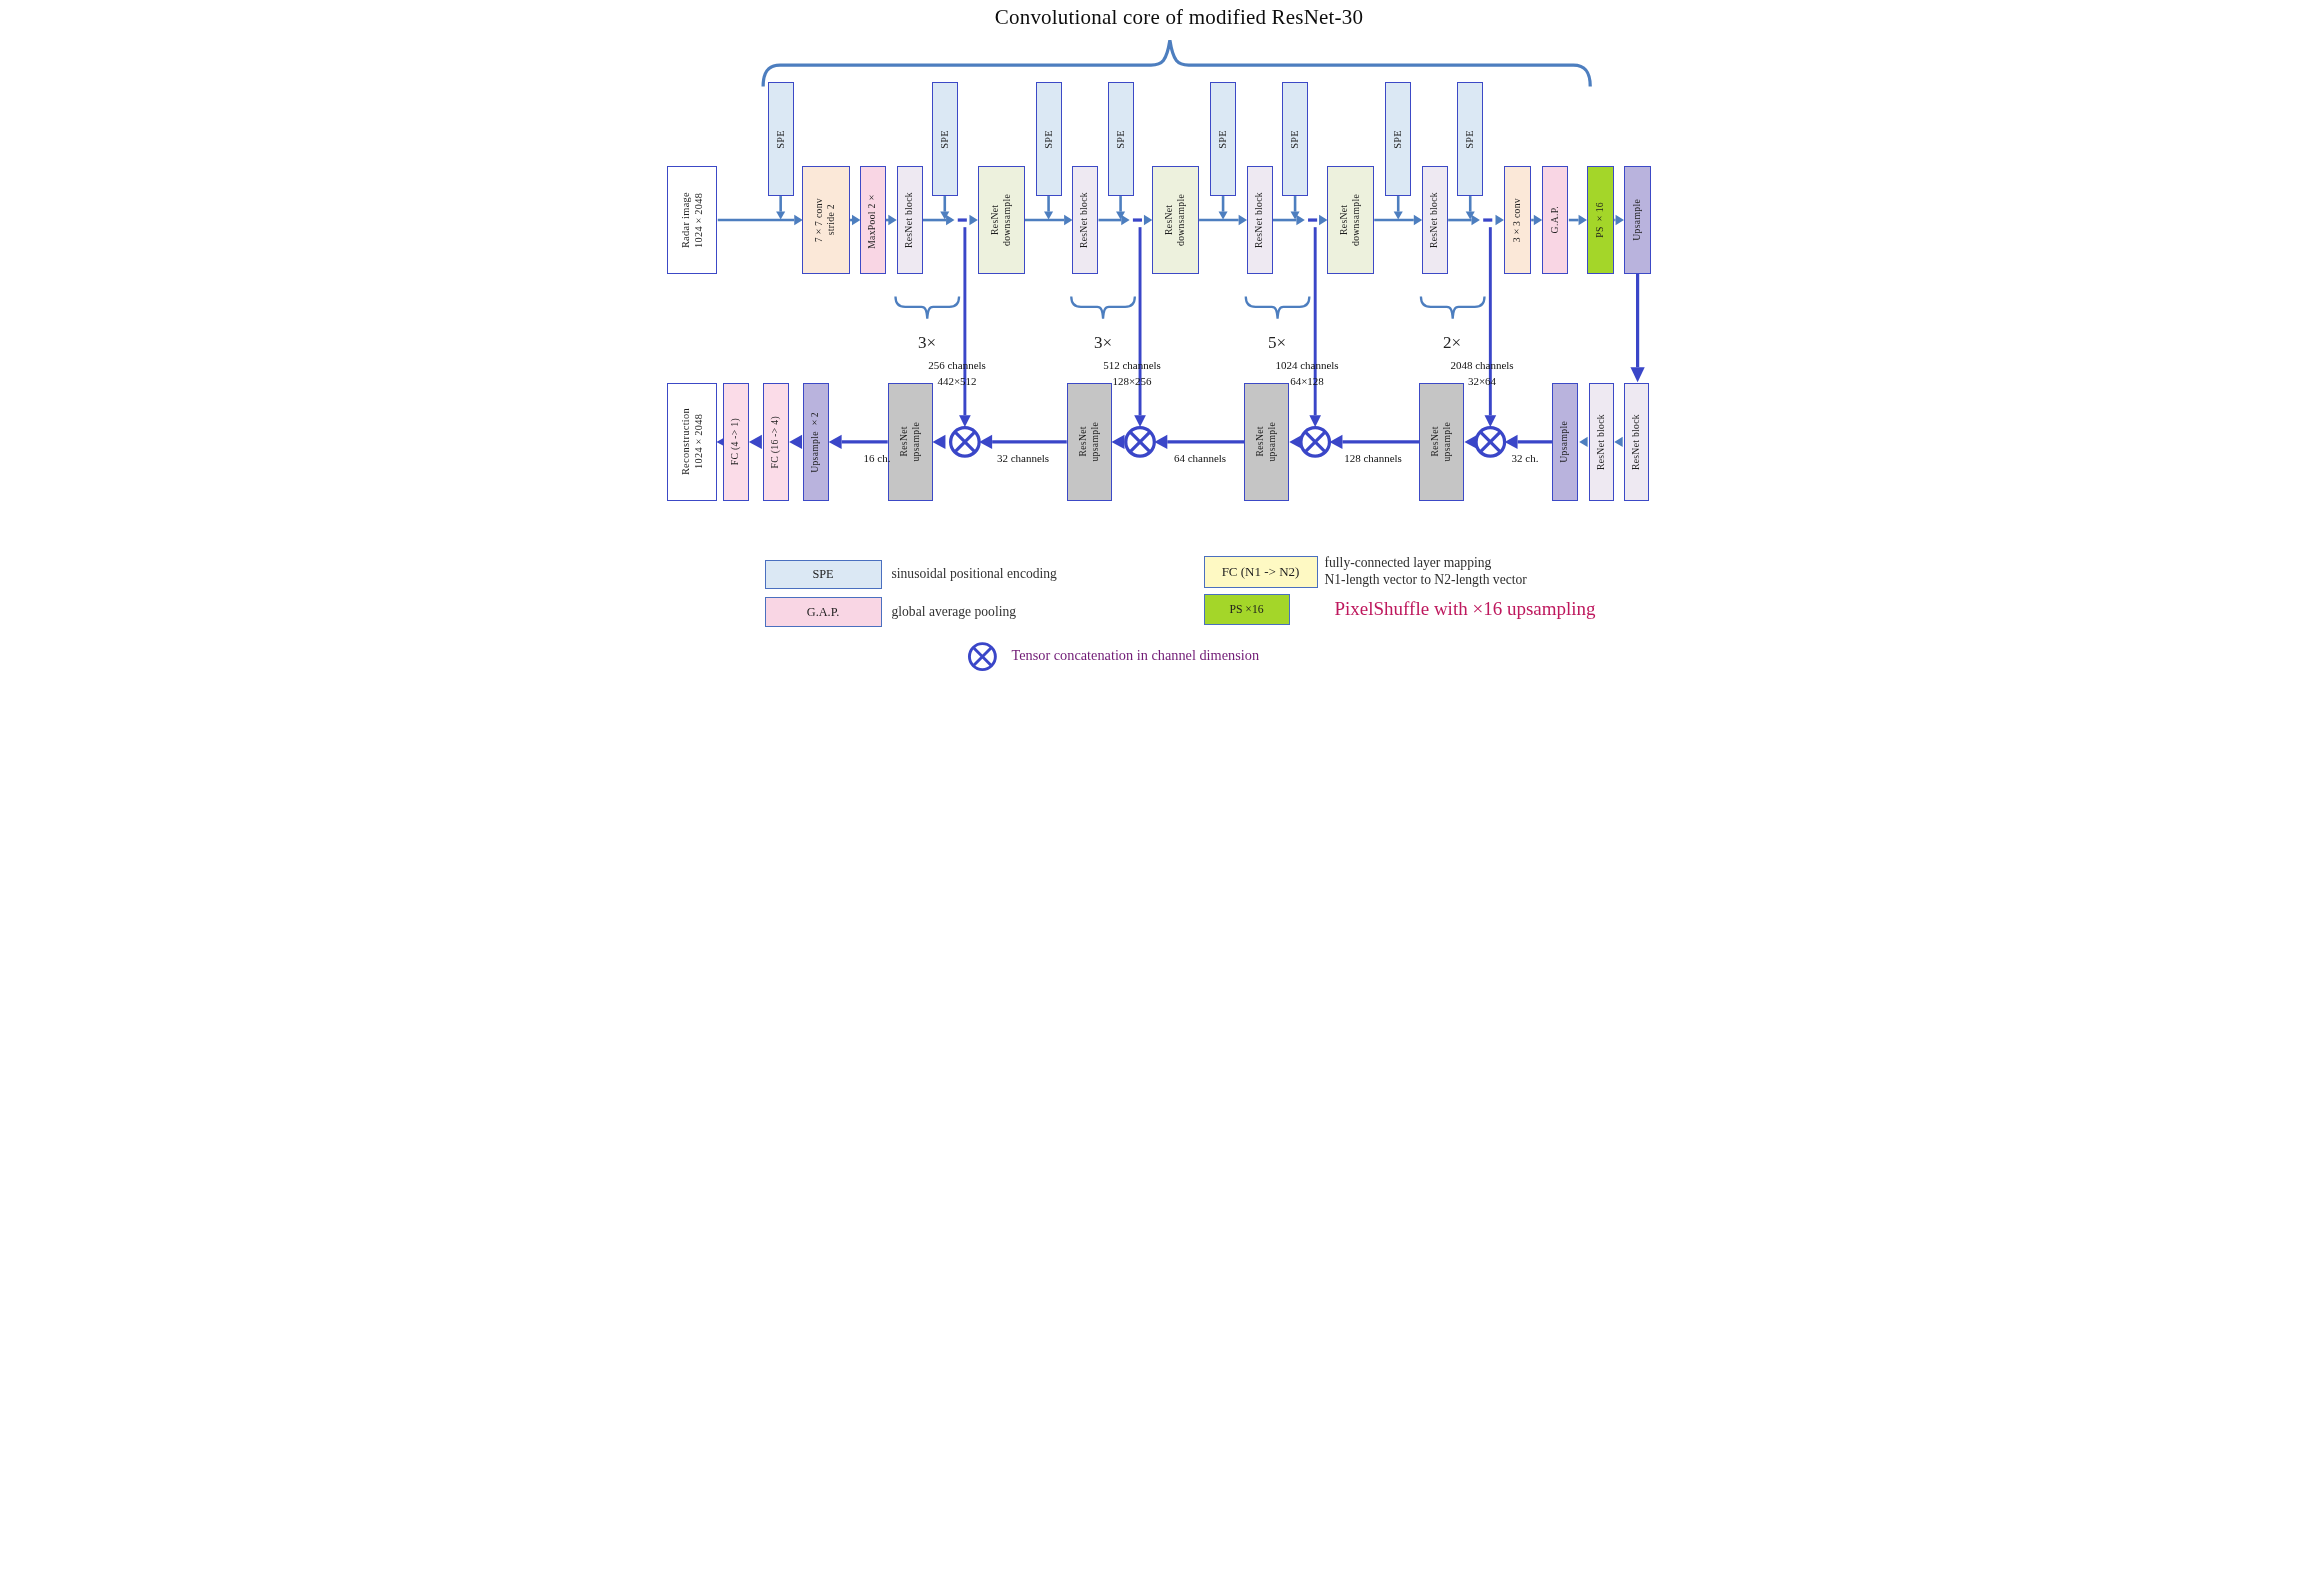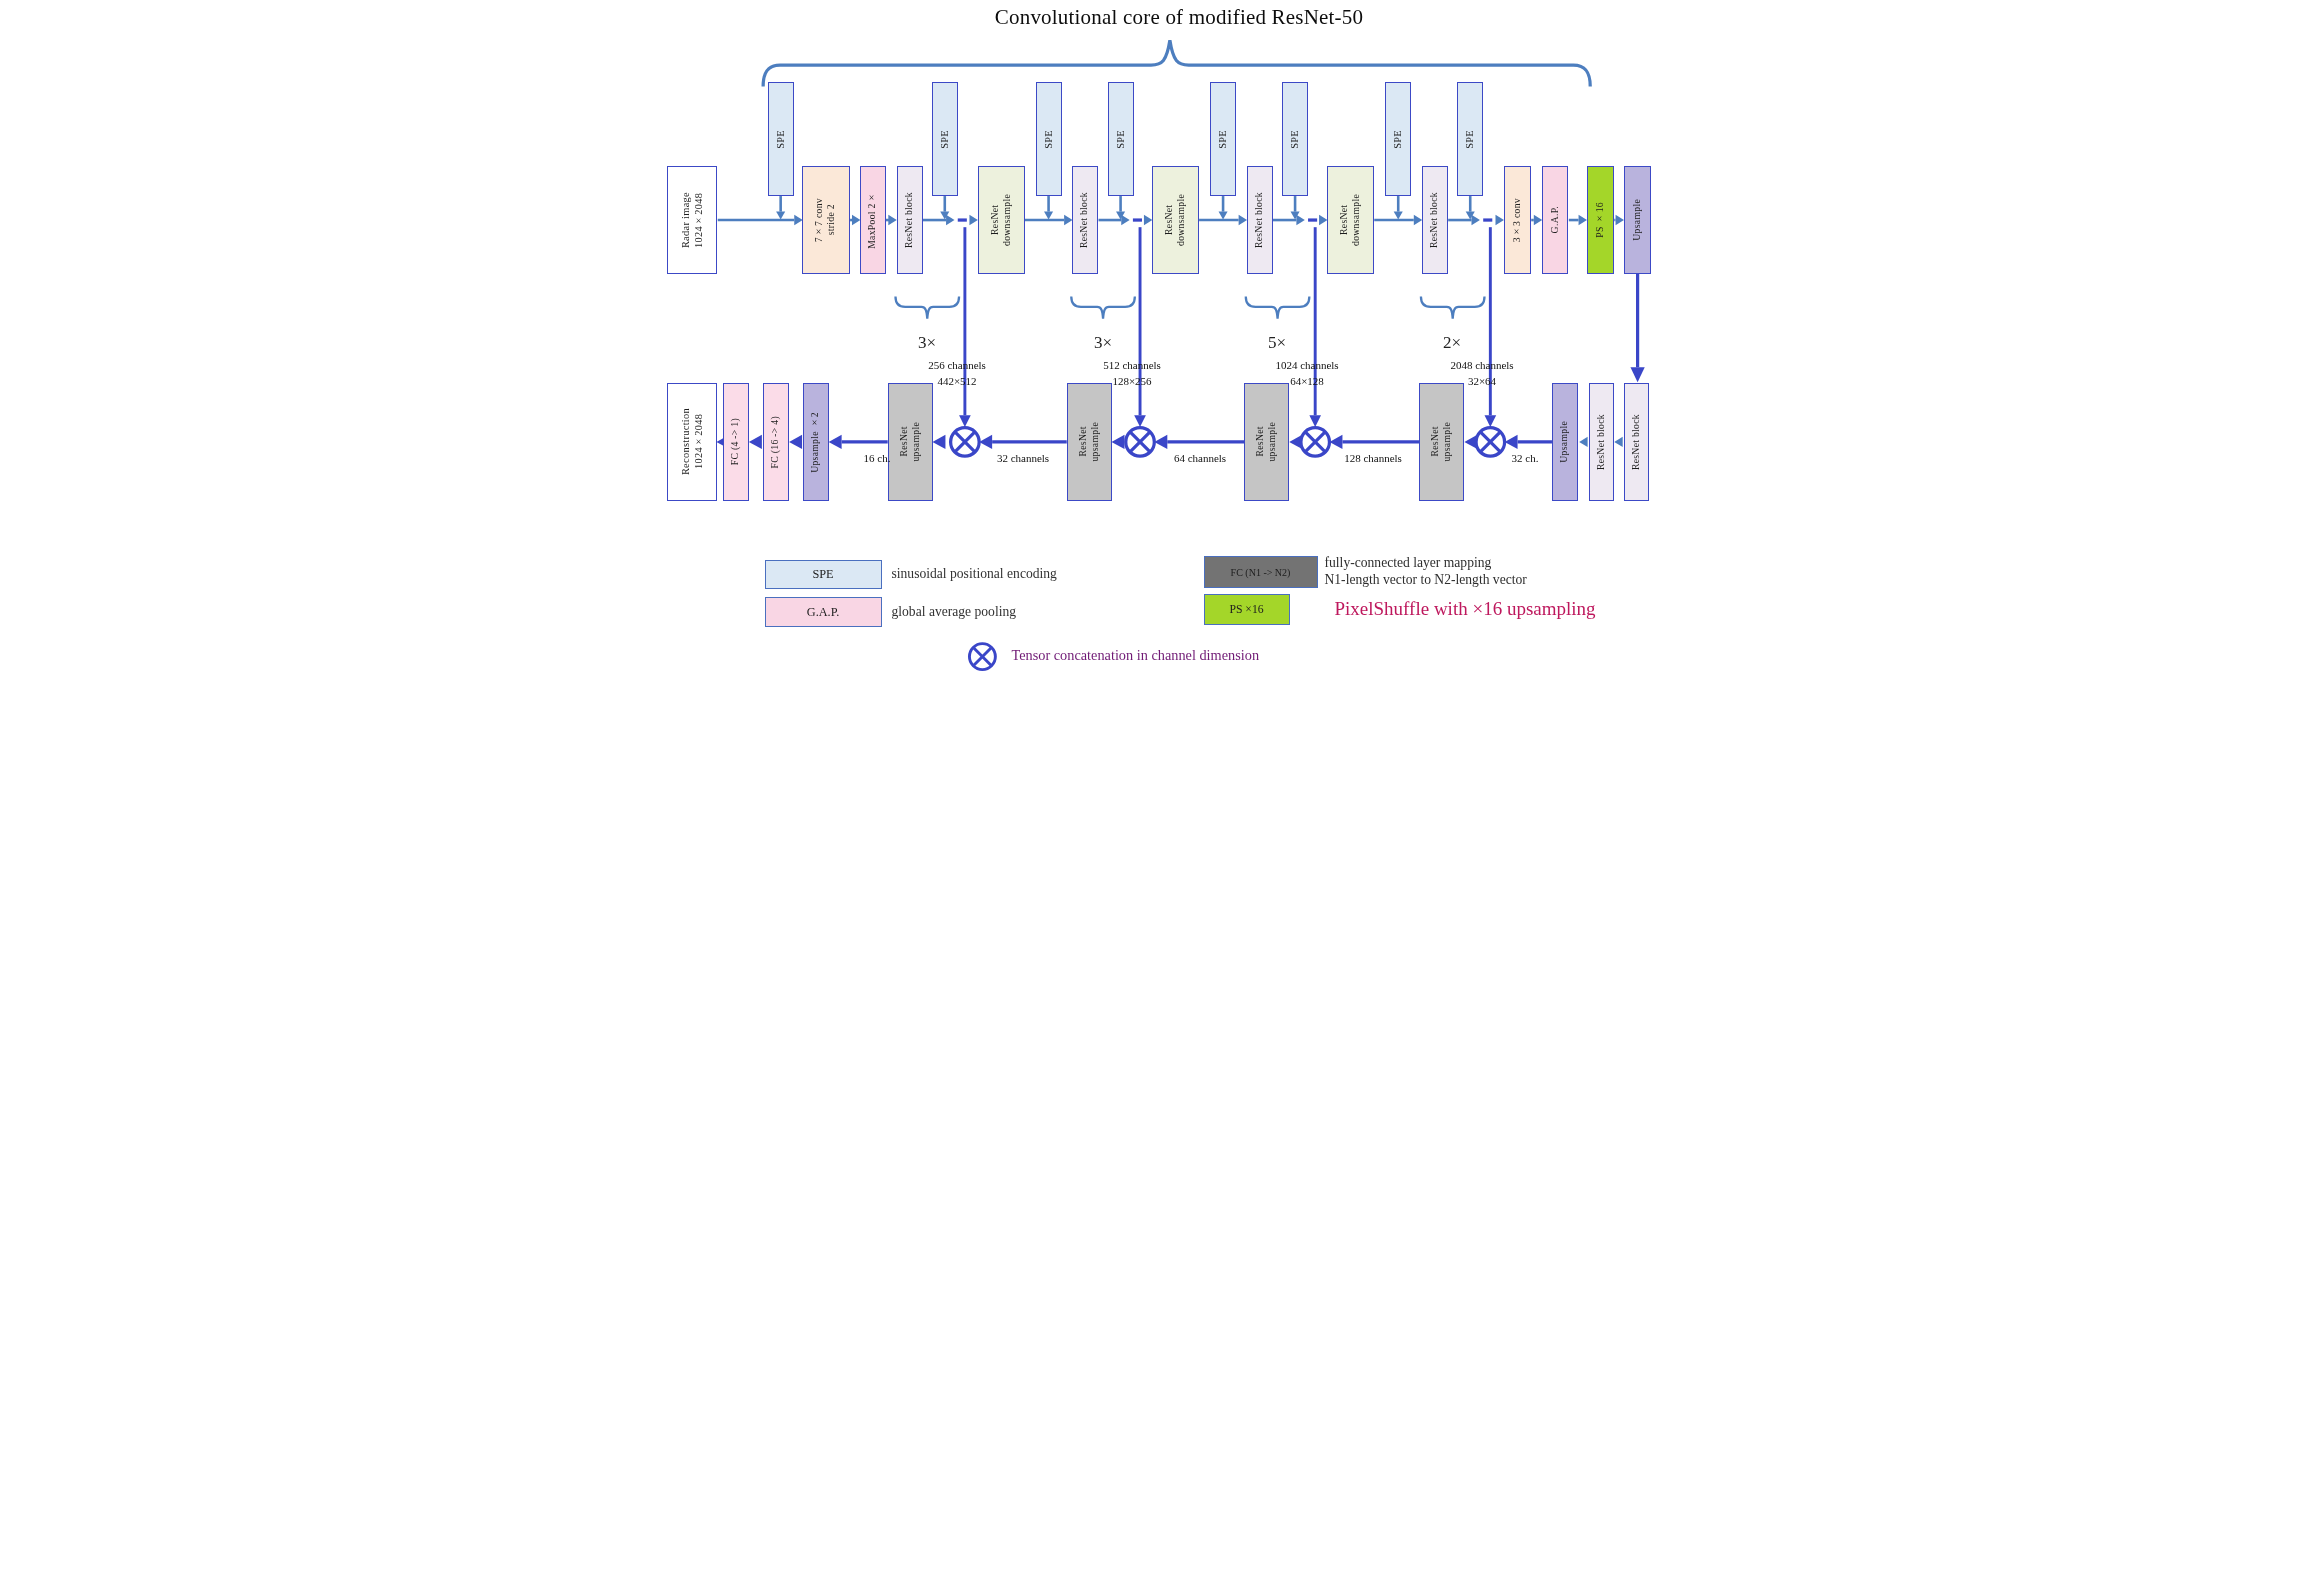--- a/index.html
+++ b/index.html
@@ -154,21 +154,21 @@
       <path d="M903 457 C903 468,909 473,918 473 L943 473 C949 473,951 477,952 491 C953 477,955 473,961 473 L986 473 C995 473,1001 468,1001 457"></path>
       <path d="M1173 457 C1173 468,1179 473,1188 473 L1213 473 C1219 473,1221 477,1222 491 C1223 477,1225 473,1231 473 L1256 473 C1265 473,1271 468,1271 457"></path>
     </g>
 
     <g stroke="#3a46c8" stroke-width="4.5" fill="none">
       <circle cx="497" cy="1012" r="20"></circle>
       <path d="M483 998 L511 1026 M511 998 L483 1026"></path>
     </g>
   </svg>
 
-  <div class="title">Convolutional core of modified ResNet-50</div>
+  <div class="title">Convolutional core of modified ResNet-30</div>
 
   <div class="box white" style="left:7.8px;top:166px;width:50px;height:108px;">
     <span class="vtext" style="font-size:10.4px;">Radar image
 1024×2048</span>
     </div>
 
   <div class="box spe" style="left:108px;top:82px;width:26px;height:114px;">
     <span class="vtext" style="font-size:10.4px;">SPE</span>
     </div>
   <div class="box peach" style="left:142px;top:166px;width:48px;height:108px;">
@@ -300,21 +300,21 @@
   <div class="lgswatch" style="left:105px;top:560px;width:117px;height:28.5px;background:#dbe8f4;">
     <span>SPE</span>
     </div>
   <div class="lgdesc" style="left:232px;top:560px;height:28.5px;">sinusoidal positional encoding</div>
 
   <div class="lgswatch" style="left:105px;top:597px;width:117px;height:30px;background:#f9d6e4;">
     <span>G.A.P.</span>
     </div>
   <div class="lgdesc" style="left:232px;top:597px;height:30px;">global average pooling</div>
 
-  <div class="lgswatch" style="left:544px;top:556px;width:114px;height:32px;background:#737373;font-size:10px;">
+  <div class="lgswatch" style="left:544px;top:556px;width:114px;height:32px;background:#fef9c3;font-size:13px;">
     <span>FC (N1 -&gt; N2)</span>
     </div>
   <div class="lgdesc" style="left:665px;top:552px;height:40px;color:#2e2e2e;">fully-connected layer mapping
 N1-length vector to N2-length vector</div>
 
   <div class="lgswatch" style="left:544px;top:594px;width:86px;height:30.5px;background:#a4d629;font-size:11.7px;">
     <span>PS  ×16</span>
     </div>
   <div class="lgdesc" style="left:675px;top:594px;height:30.5px;color:#be185d;font-size:19px;">PixelShuffle with ×16 upsampling</div>
 

